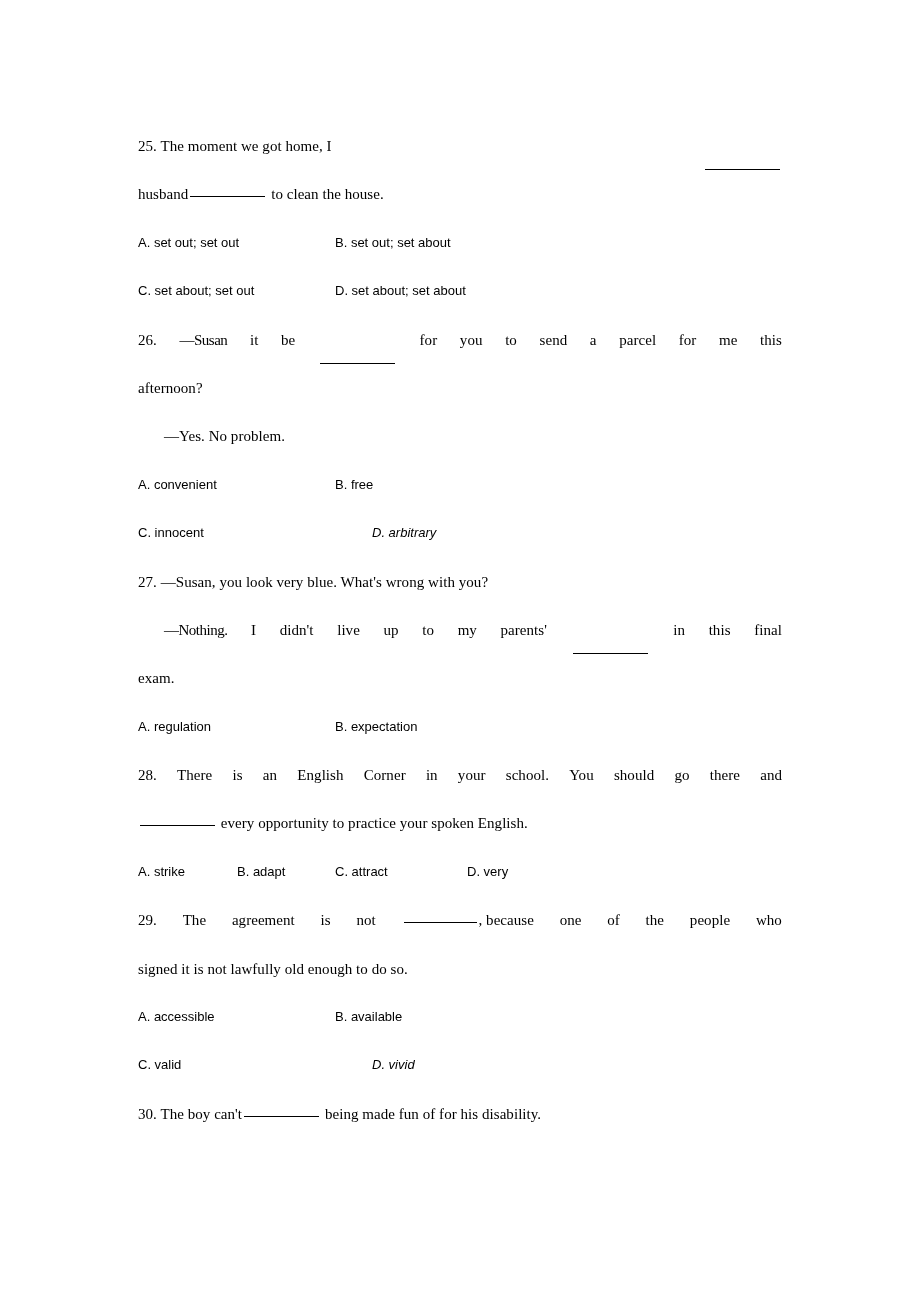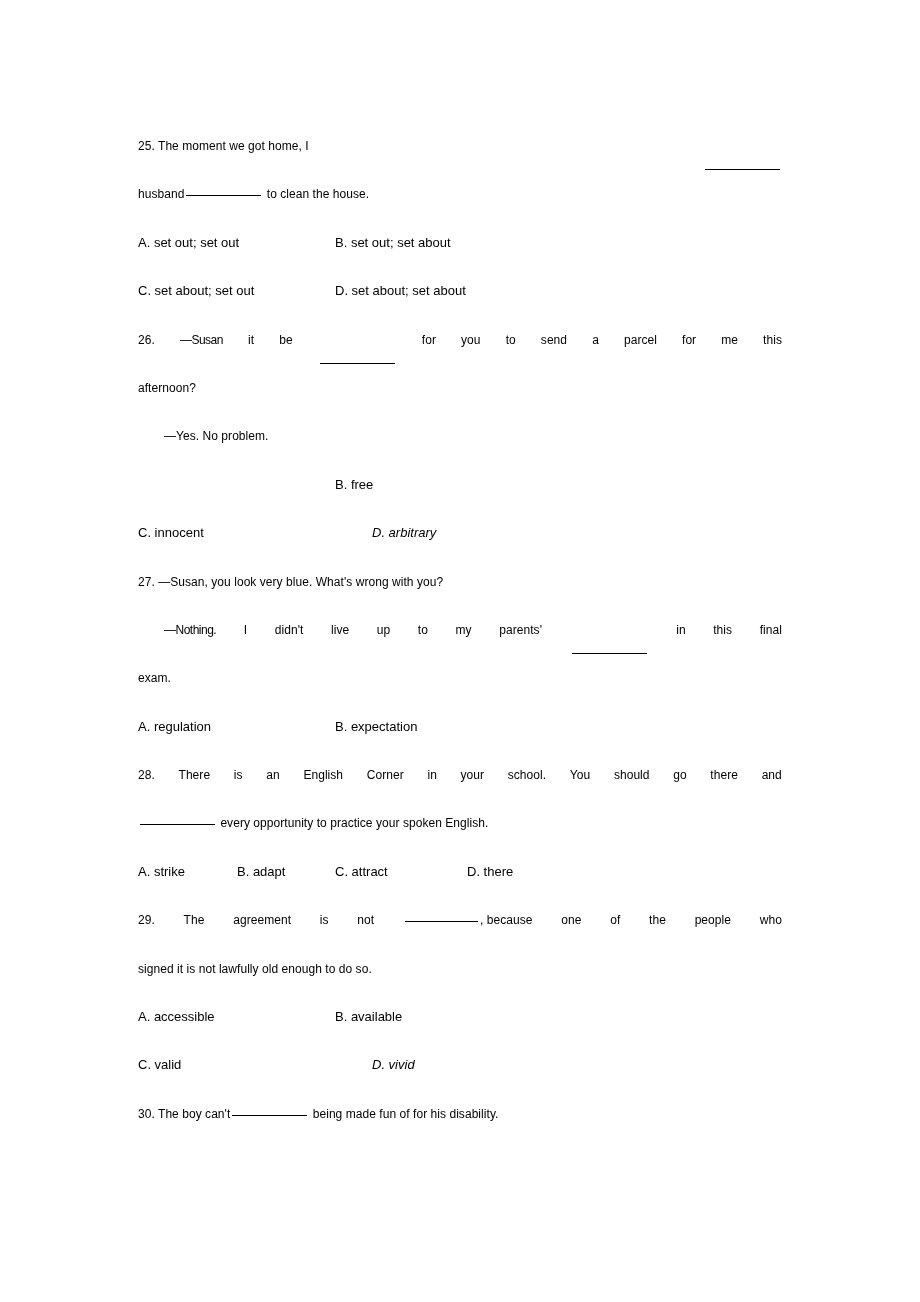--- a/index.html
+++ b/index.html
@@ -21,25 +21,26 @@
     background: #ffffff;
     box-sizing: border-box;
   }
   .content {
     position: absolute;
     left: 138px;
     top: 122px;
     width: 644px;
   }
   .line {
-    font-size: 12px;
+    font-size: 15px;
     line-height: 48.4px;
     height: 48.4px;
     white-space: nowrap;
     letter-spacing: 0.05px;
+    font-family: Liberation Serif, serif;
   }
   
   .just {
     display: flex;
     justify-content: space-between;
     white-space: normal;
   }
   .just > span {
     white-space: pre;
   }
@@ -115,20 +116,21 @@
       <span>send</span>
       <span>a</span>
       <span>parcel</span>
       <span>for</span>
       <span>me</span>
       <span>this</span>
     </div>
     <div class="line">afternoon?</div>
     <div class="line indent">—Yes. No problem.</div>
     <div class="opts">
+      <span class="col-a">A. convenient</span>
       <span class="col-b-197">B. free</span>
     </div>
     <div class="opts">
       <span class="col-a">C. innocent</span>
       <span class="col-d-230">D. arbitrary</span>
     </div>
 
     <div class="line">27. —Susan, you look very blue. What's wrong with you?</div>
     <div class="line just indent">
       <span class="dash">—Nothing.</span>
@@ -166,21 +168,21 @@
       <span>there</span>
       <span>and</span>
     </div>
     <div class="line">
       <span class="blank"></span> <span>every opportunity to practice your spoken English.</span>
     </div>
     <div class="opts">
       <span class="col-a">A. strike</span>
       <span class="col-c-99">B. adapt</span>
       <span class="col-c-197">C. attract</span>
-      <span class="col-d-329">D. there</span>
+      <span class="col-d-329">D. very</span>
     </div>
 
     <div class="line just">
       <span>29.</span>
       <span>The</span>
       <span>agreement</span>
       <span>is</span>
       <span>not</span>
       <span><span class="blank-sm"></span><span>, because</span></span>
       <span>one</span>

